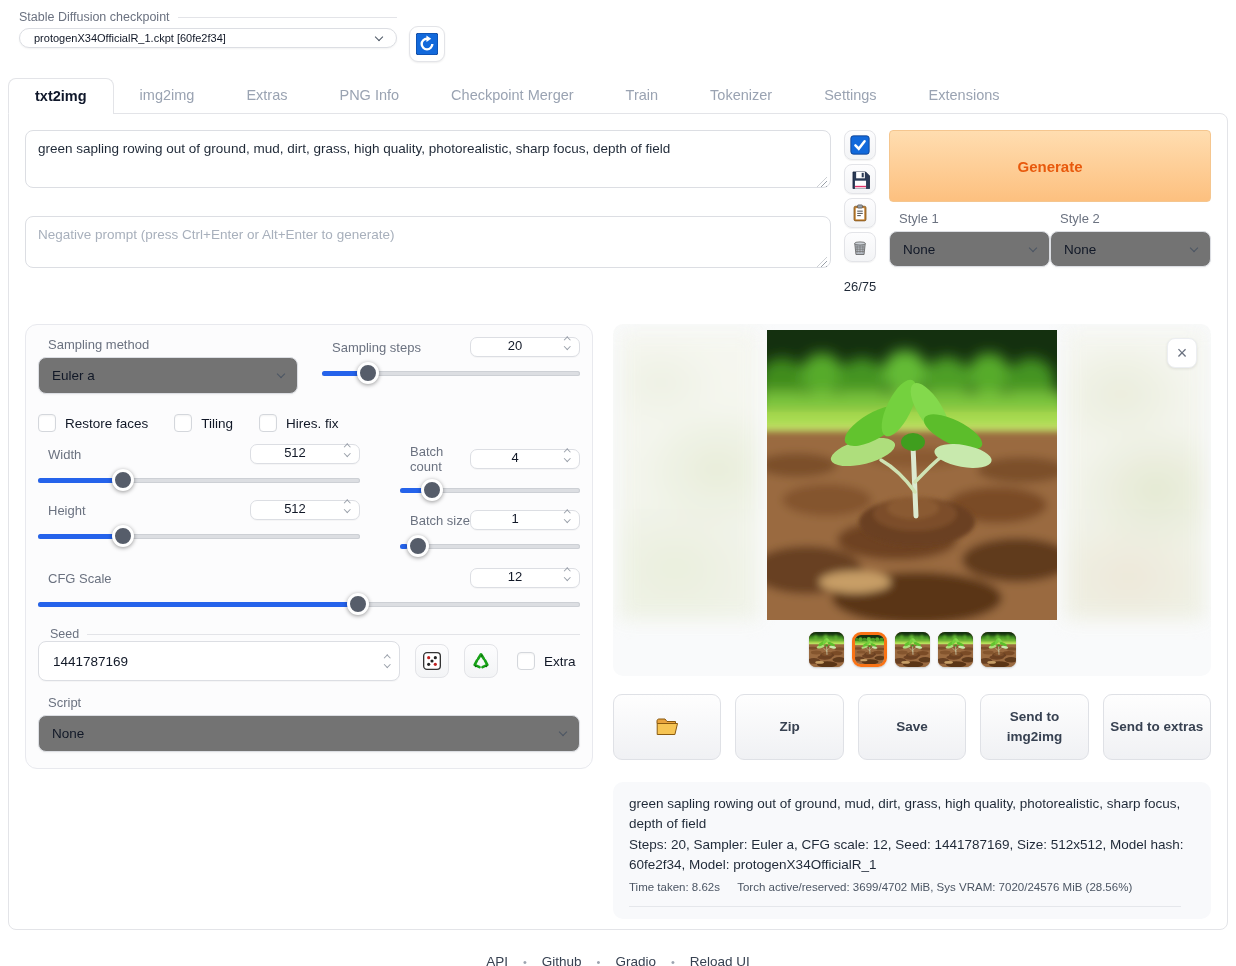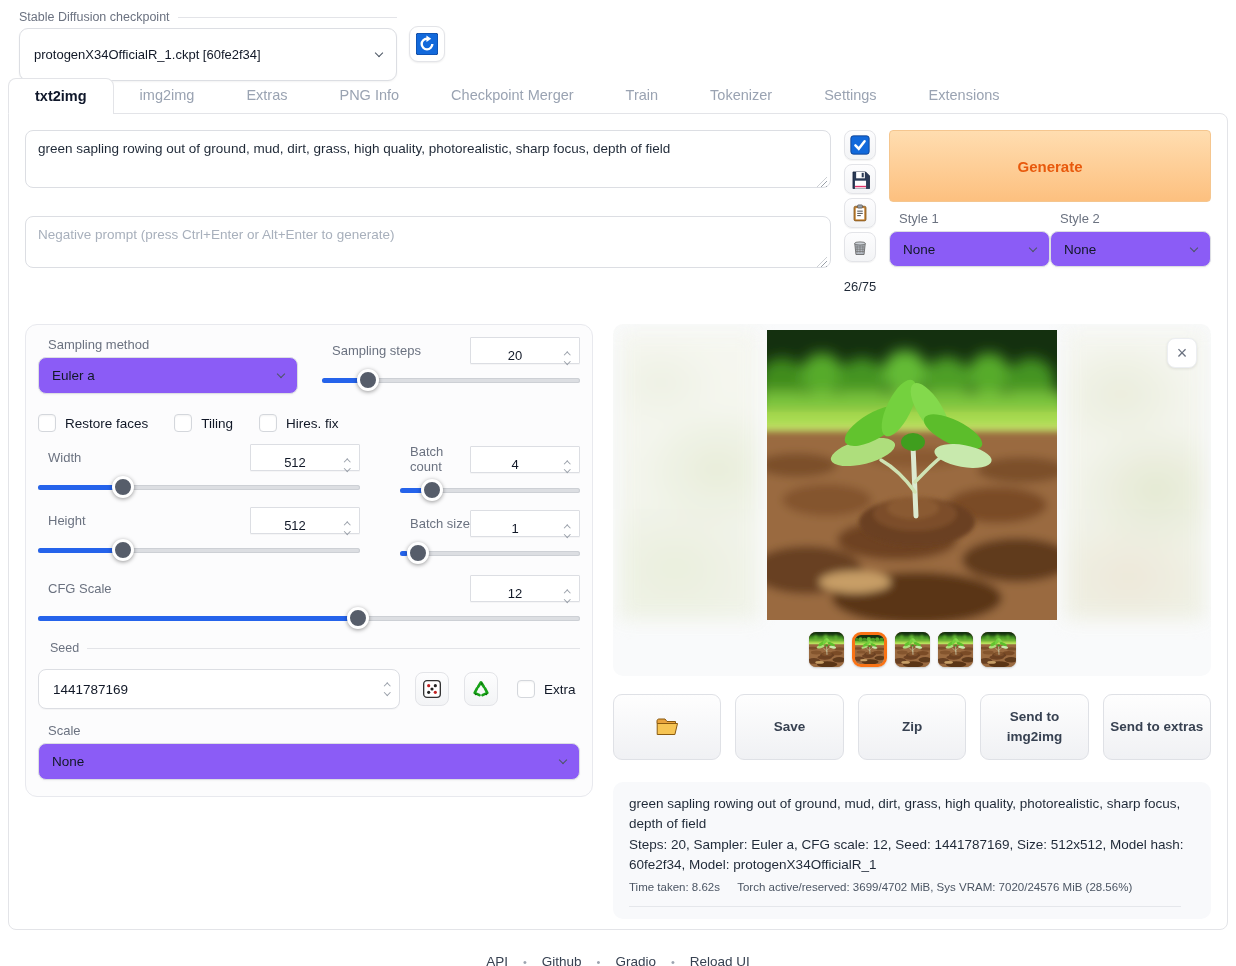--- a/index.html
+++ b/index.html
@@ -4,22 +4,22 @@
 <style>
   *{box-sizing:border-box;margin:0;padding:0}
   html,body{width:1236px;background:#fff}
   body{font-family:"Liberation Sans",sans-serif;color:#1f2937;overflow:hidden;height:966px}
 
   
   .topbar{display:flex;align-items:flex-start;gap:12px;padding:10px 0 0 19px;height:64px}
   .ckpt-block{width:378px}
   .legend-row{display:flex;align-items:center;font-size:12.5px;color:#6b7280}
   .legend-row .line{flex:1;height:1px;background:#e3e4e8;margin-left:8px}
-  .ckpt-box{margin-top:4px;height:53px;border:1px solid #dcdee3;border-radius:9px;background:#fff;
-    display:flex;align-items:center;justify-content:space-between;padding:0 14px;font-size:13px;
+  .ckpt-box{margin-top:4px;height:20px;border:1px solid #dcdee3;border-radius:16px;background:#fff;
+    display:flex;align-items:center;justify-content:space-between;padding:0 14px;font-size:11px;
     font-weight:500;color:#111827;box-shadow:0 1px 2px rgba(0,0,0,.05);cursor:pointer}
   .refresh-btn{width:36px;height:36px;margin-top:16px;border:1px solid #e3e4e8;border-radius:9px;background:#fff;
     display:flex;align-items:center;justify-content:center;box-shadow:0 1px 2px rgba(0,0,0,.07);cursor:pointer}
 
   .chevron{width:6px;height:6px;border-right:1.6px solid #4b5563;border-bottom:1.6px solid #4b5563;display:inline-block}
   .chevron.down{transform:rotate(45deg);margin-top:-3px}
   .chevron.sm{width:4.5px;height:4.5px;border-color:#9aa0aa;border-width:1.3px}
   .chevron.up{transform:rotate(-135deg)}
 
   
@@ -51,35 +51,35 @@
     box-shadow:0 1px 1px rgba(0,0,0,.05);cursor:pointer}
   .token-counter{font-size:13px;color:#1f2937;margin-top:13px}
 
   .gen-col{width:322px}
   .generate-btn{width:100%;height:72px;border:1px solid #f5c68f;border-radius:4px;
     background:linear-gradient(#ffddb0,#fdc07f);color:#e8590c;font-weight:700;font-size:15px;
     font-family:inherit;cursor:pointer}
   .styles-row{display:flex;margin-top:9px}
   .style-block{flex:1}
   .field-label{font-size:13px;color:#6b7280;margin:0 0 5px 10px;display:block}
-  .dropdown{height:36px;border:1px solid #dcdee3;border-radius:8px;background:#8b5cf6;display:flex;
+  .dropdown{height:36px;border:1px solid #dcdee3;border-radius:8px;background:#737373;display:flex;
     align-items:center;justify-content:space-between;padding:0 13px;font-size:13.5px;color:#111827;
     box-shadow:0 1px 2px rgba(0,0,0,.04);cursor:pointer}
 
   
   .cols{display:flex;gap:20px;margin-top:30px;align-items:flex-start}
   .settings-panel{width:568px;border:1px solid #e8e9ee;border-radius:12px;background:#fcfcfd;padding:12px 12px 16px}
 
   .sp-row1{display:flex;gap:24px}
   .sp-method{width:260px}
   .sp-steps{flex:1}
   .ctrl-header{display:flex;align-items:center;justify-content:space-between}
   .ctrl-header .field-label{margin-bottom:0}
-  .num-wrap{width:110px;height:27px;border:1px solid #dcdee3;border-radius:1px;background:#fff;
-    display:flex;align-items:flex-end;box-shadow:0 1px 1px rgba(0,0,0,.03)}
+  .num-wrap{width:110px;height:20px;border:1px solid #dcdee3;border-radius:7px;background:#fff;
+    display:flex;align-items:flex-start;box-shadow:0 1px 1px rgba(0,0,0,.03)}
   .num-wrap input{flex:1;min-width:0;border:none;outline:none;text-align:center;font-size:13px;
     color:#111827;font-family:inherit;background:transparent}
   .spin{width:20px;display:flex;flex-direction:column;align-items:center;gap:4px;padding-right:3px;cursor:pointer}
 
   .slider{position:relative;height:22px;margin-top:5px;cursor:pointer}
   .slider .track{position:absolute;top:9px;left:0;right:0;height:5px;border-radius:3px;background:#dcdee2;
     box-shadow:inset 0 0 0 1px #cdd0d5}
   .slider .fill{position:absolute;top:9px;left:0;height:5px;border-radius:3px;background:#2563eb;width:calc(var(--f)*100%)}
   .slider .handle{position:absolute;top:0;left:calc(var(--f)*(100% - 22px));width:22px;height:22px;border-radius:50%;
     background:#565d6a;border:3px solid #fff;box-shadow:0 1px 4px rgba(0,0,0,.4)}
@@ -87,21 +87,21 @@
   .checks-row{display:flex;gap:26px;margin:20px 0 12px;align-items:center}
   .check-item{display:flex;align-items:center;gap:9px;font-size:13.5px;color:#111827;font-weight:500;cursor:pointer}
   .checkbox{width:18px;height:18px;border:1px solid #d4d7dc;border-radius:4px;background:#fff;
     box-shadow:inset 0 1px 2px rgba(0,0,0,.05);flex:none}
 
   .dims{display:flex;gap:40px}
   .dims-left{width:322px}
   .dims-right{flex:1}
   .dim-ctrl{margin-bottom:9px}
 
-  .seed-flex{display:flex;align-items:center;gap:15px;margin-top:14px}
+  .seed-flex{display:flex;align-items:center;gap:15px;margin-top:0}
   .seed-input{flex:1;max-width:362px;height:40px;border:1px solid #dcdee3;border-radius:8px;background:#fff;
     display:flex;align-items:center;padding-left:14px;box-shadow:0 1px 1px rgba(0,0,0,.03)}
   .seed-input input{flex:1;min-width:0;border:none;outline:none;font-size:13.5px;color:#111827;font-family:inherit}
   .mini-btn{width:34px;height:34px;border:1px solid #e3e4e8;border-radius:8px;flex:none;
     background:linear-gradient(#fdfdfe,#f3f4f6);display:flex;align-items:center;justify-content:center;cursor:pointer}
   .extra-wrap{margin-left:4px}
 
   .script-block{margin-top:14px}
 
   
@@ -486,21 +486,21 @@
             </svg>
           </div>
           <div class="check-item extra-wrap">
             <span class="checkbox"></span>
             <span>Extra</span>
           </div>
         </div>
       </div>
 
       <div class="script-block">
-        <span class="field-label">Scale</span>
+        <span class="field-label">Script</span>
         <div class="dropdown" style="height:37px">
           <span>None</span>
           <span class="chevron down"></span>
         </div>
       </div>
     </div>
 
     <div class="out-col">
 
       <div class="gallery">
@@ -541,22 +541,22 @@
         </div>
       </div>
 
       <div class="out-buttons">
         <button class="out-btn">
           <svg width="24" height="24" viewBox="0 0 24 24">
             <path d="M2 6c0-1.2.8-2 2-2h6l2 2.5h8.5v2H2z" fill="#e8a33d" stroke="#8a5a10"></path>
             <path d="M2.2 8.5h20.3l-2.6 11H2.2z" fill="#f6c453" stroke="#8a5a10"></path>
           </svg>
         </button>
+        <button class="out-btn">Zip</button>
         <button class="out-btn">Save</button>
-        <button class="out-btn">Zip</button>
         <button class="out-btn">Send to img2img</button>
         <button class="out-btn">Send to extras</button>
       </div>
 
       <div class="info-panel">
         <div>green sapling rowing out of ground, mud, dirt, grass, high quality, photorealistic, sharp focus, depth of field</div>
         <div>Steps: 20, Sampler: Euler a, CFG scale: 12, Seed: 1441787169, Size: 512x512, Model hash: 60fe2f34, Model: protogenX34OfficialR_1</div>
         <div class="info-perf">
           <span>Time taken: 8.62s</span>
           <span class="mem">Torch active/reserved: 3699/4702 MiB, Sys VRAM: 7020/24576 MiB (28.56%)</span>

